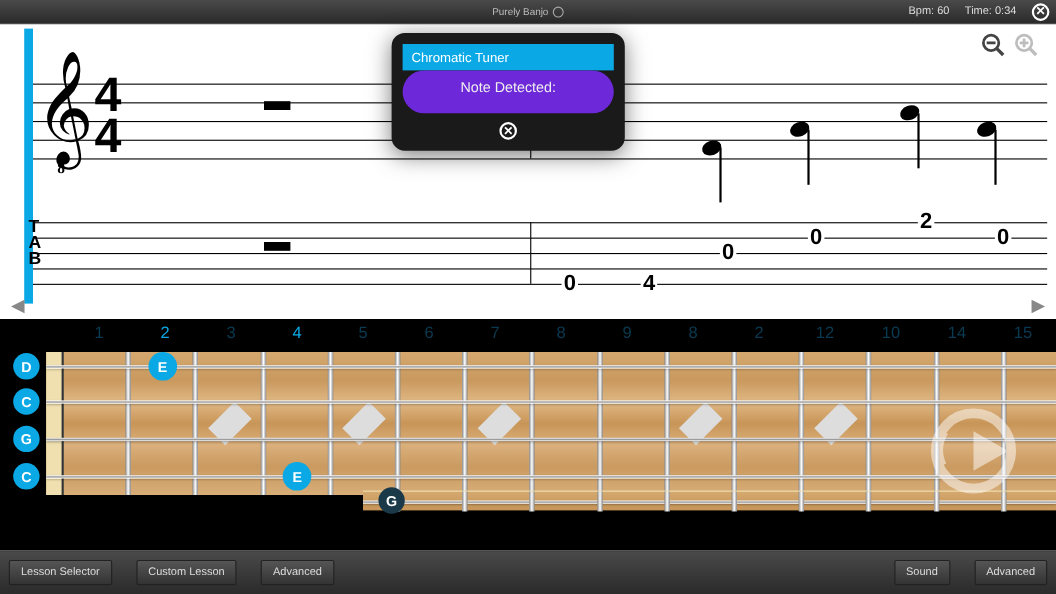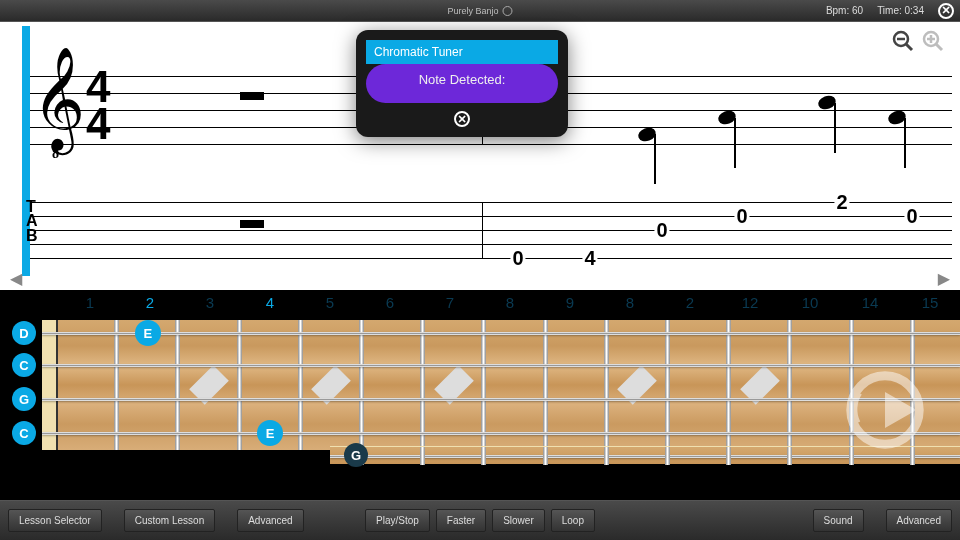--- a/index.html
+++ b/index.html
@@ -286,22 +286,16 @@
         <polygon points="50,30 85,50 50,70" fill="#fff"></polygon>
         <path d="M 20 30 A 35 35 0 0 0 18 65" fill="none" stroke="#fff" stroke-width="10"></path>
       </svg>
   </div>
 </div>
 
 <div class="bottombar">
   <button class="btn">Lesson Selector</button>
   <button class="btn">Custom Lesson</button>
   <button class="btn">Advanced</button>
-  <div class="center-group">
-    <button class="btn">Play/Stop</button>
-    <button class="btn">Faster</button>
-    <button class="btn">Slower</button>
-    <button class="btn">Loop</button>
-  </div>
   <div class="spacer"></div>
   <button class="btn">Sound</button>
   <button class="btn">Advanced</button>
 </div>
 
 </body></html>

